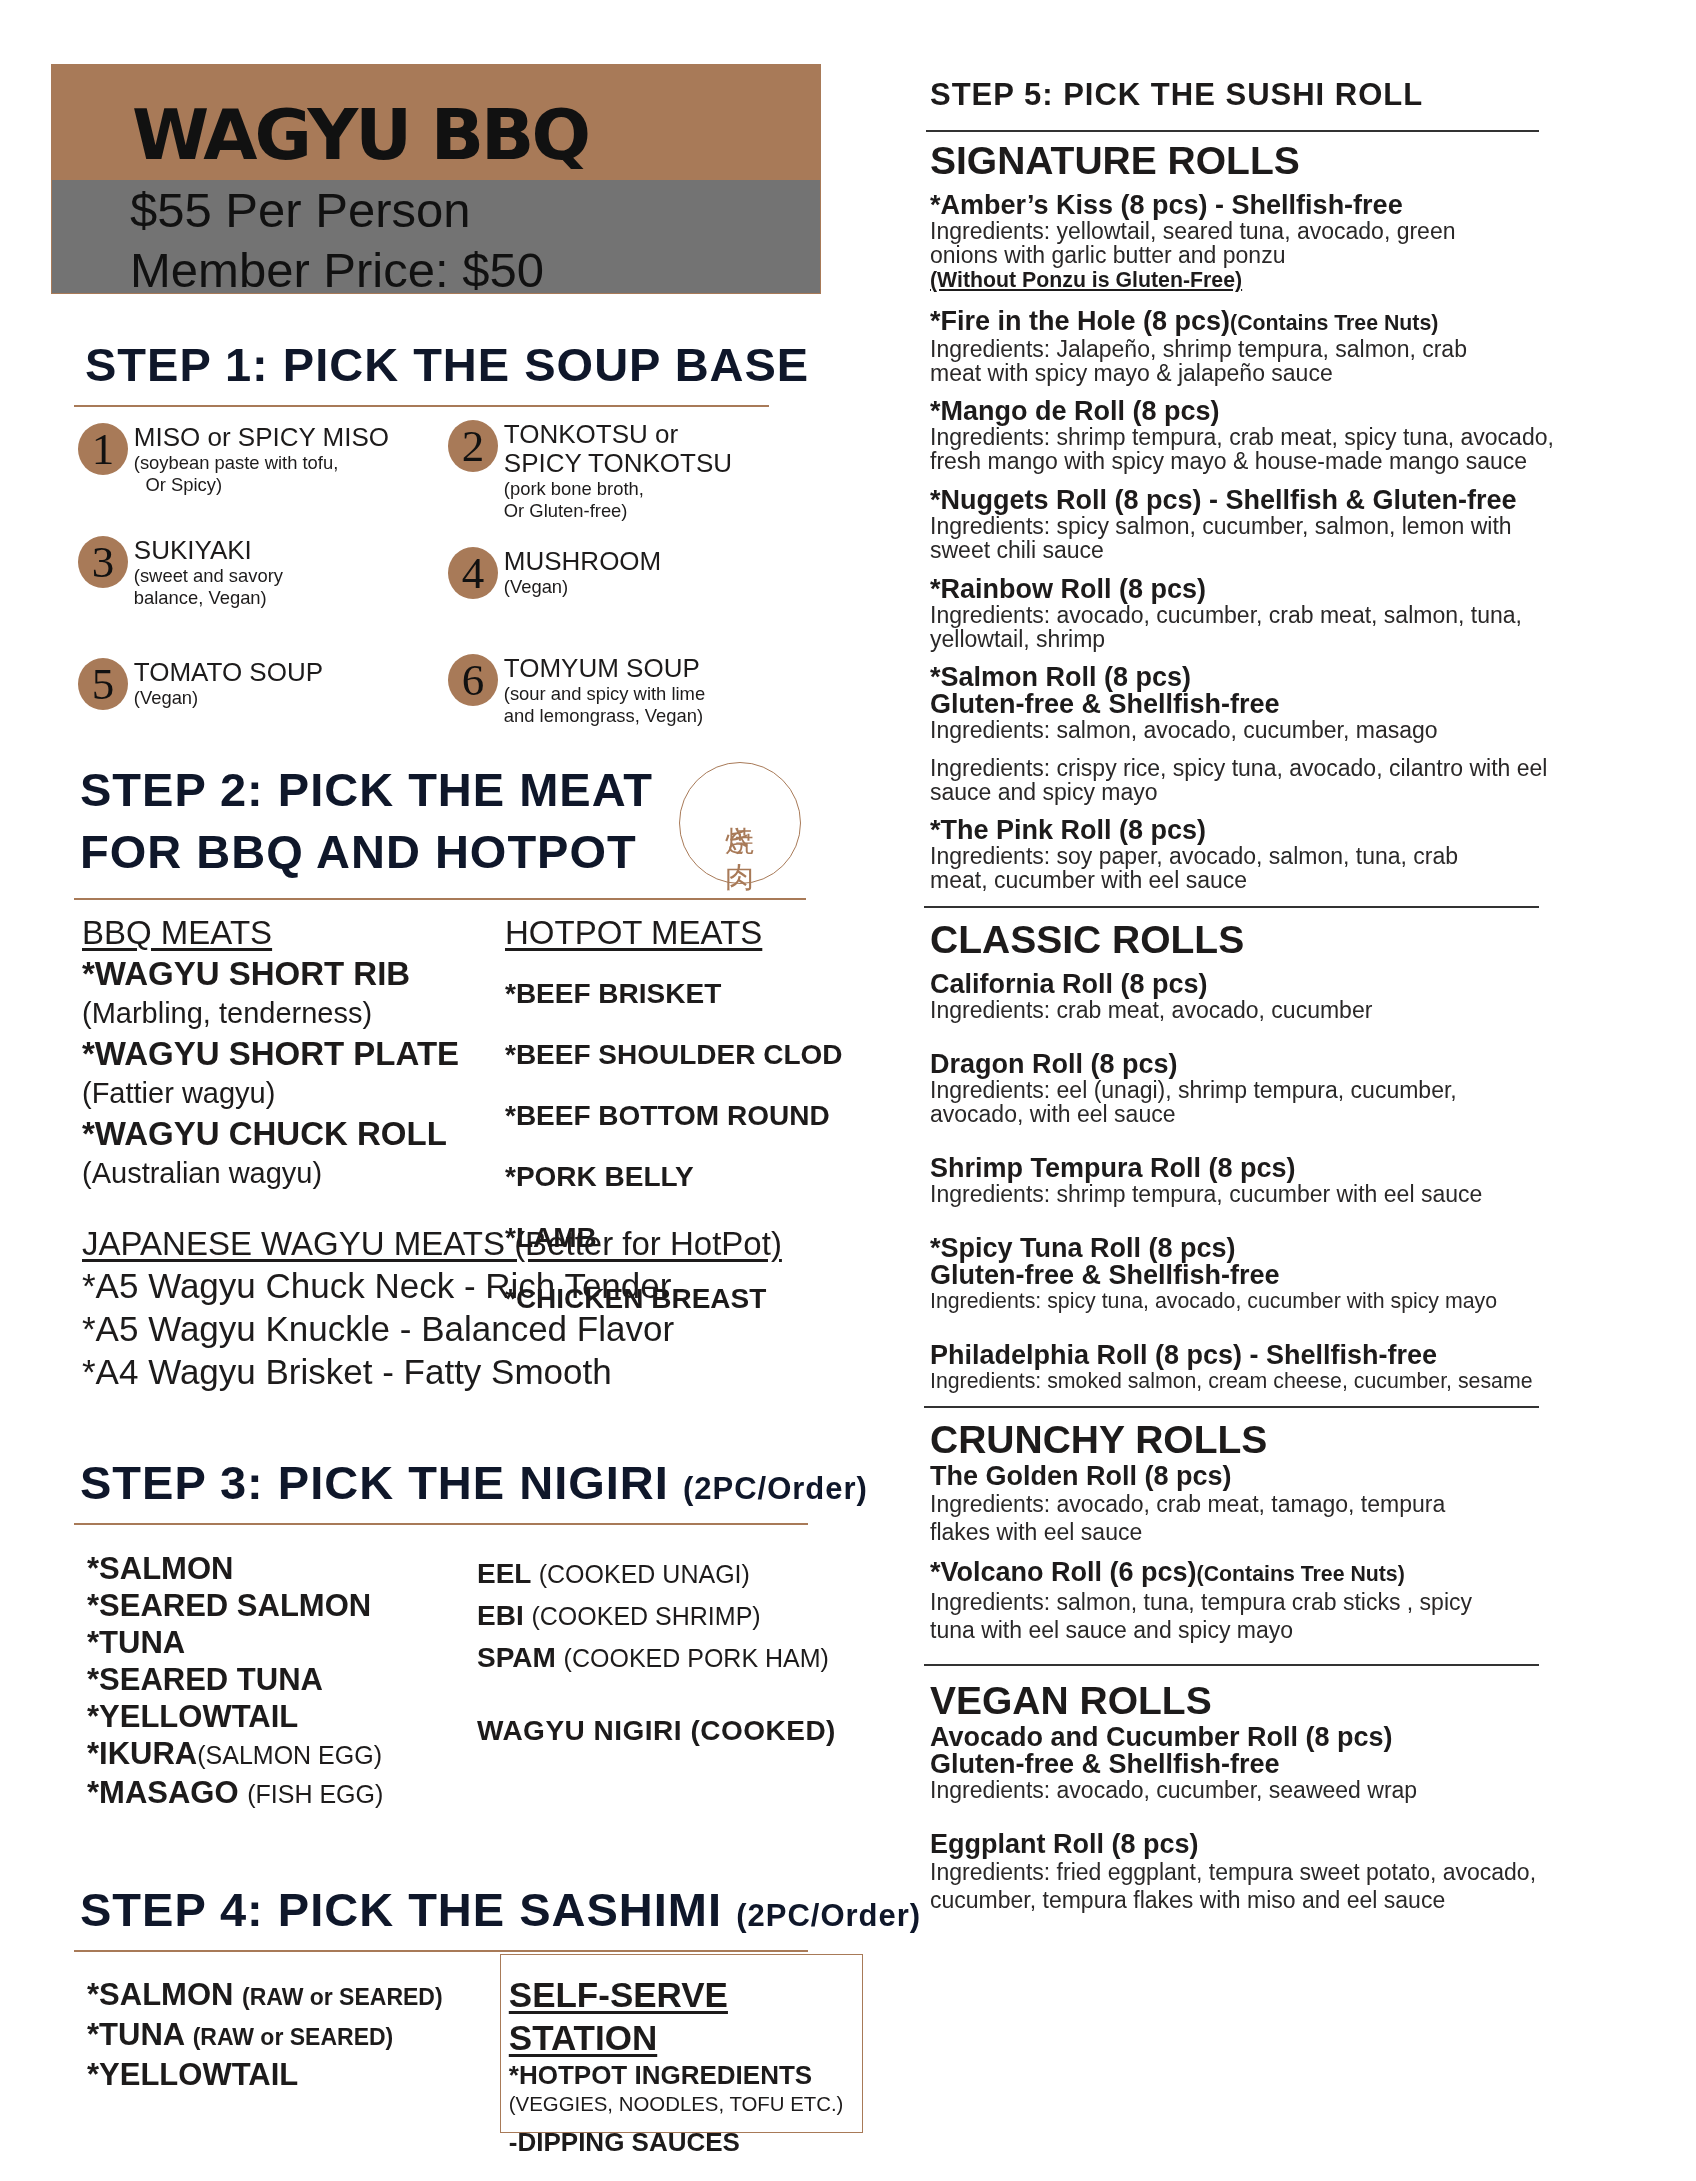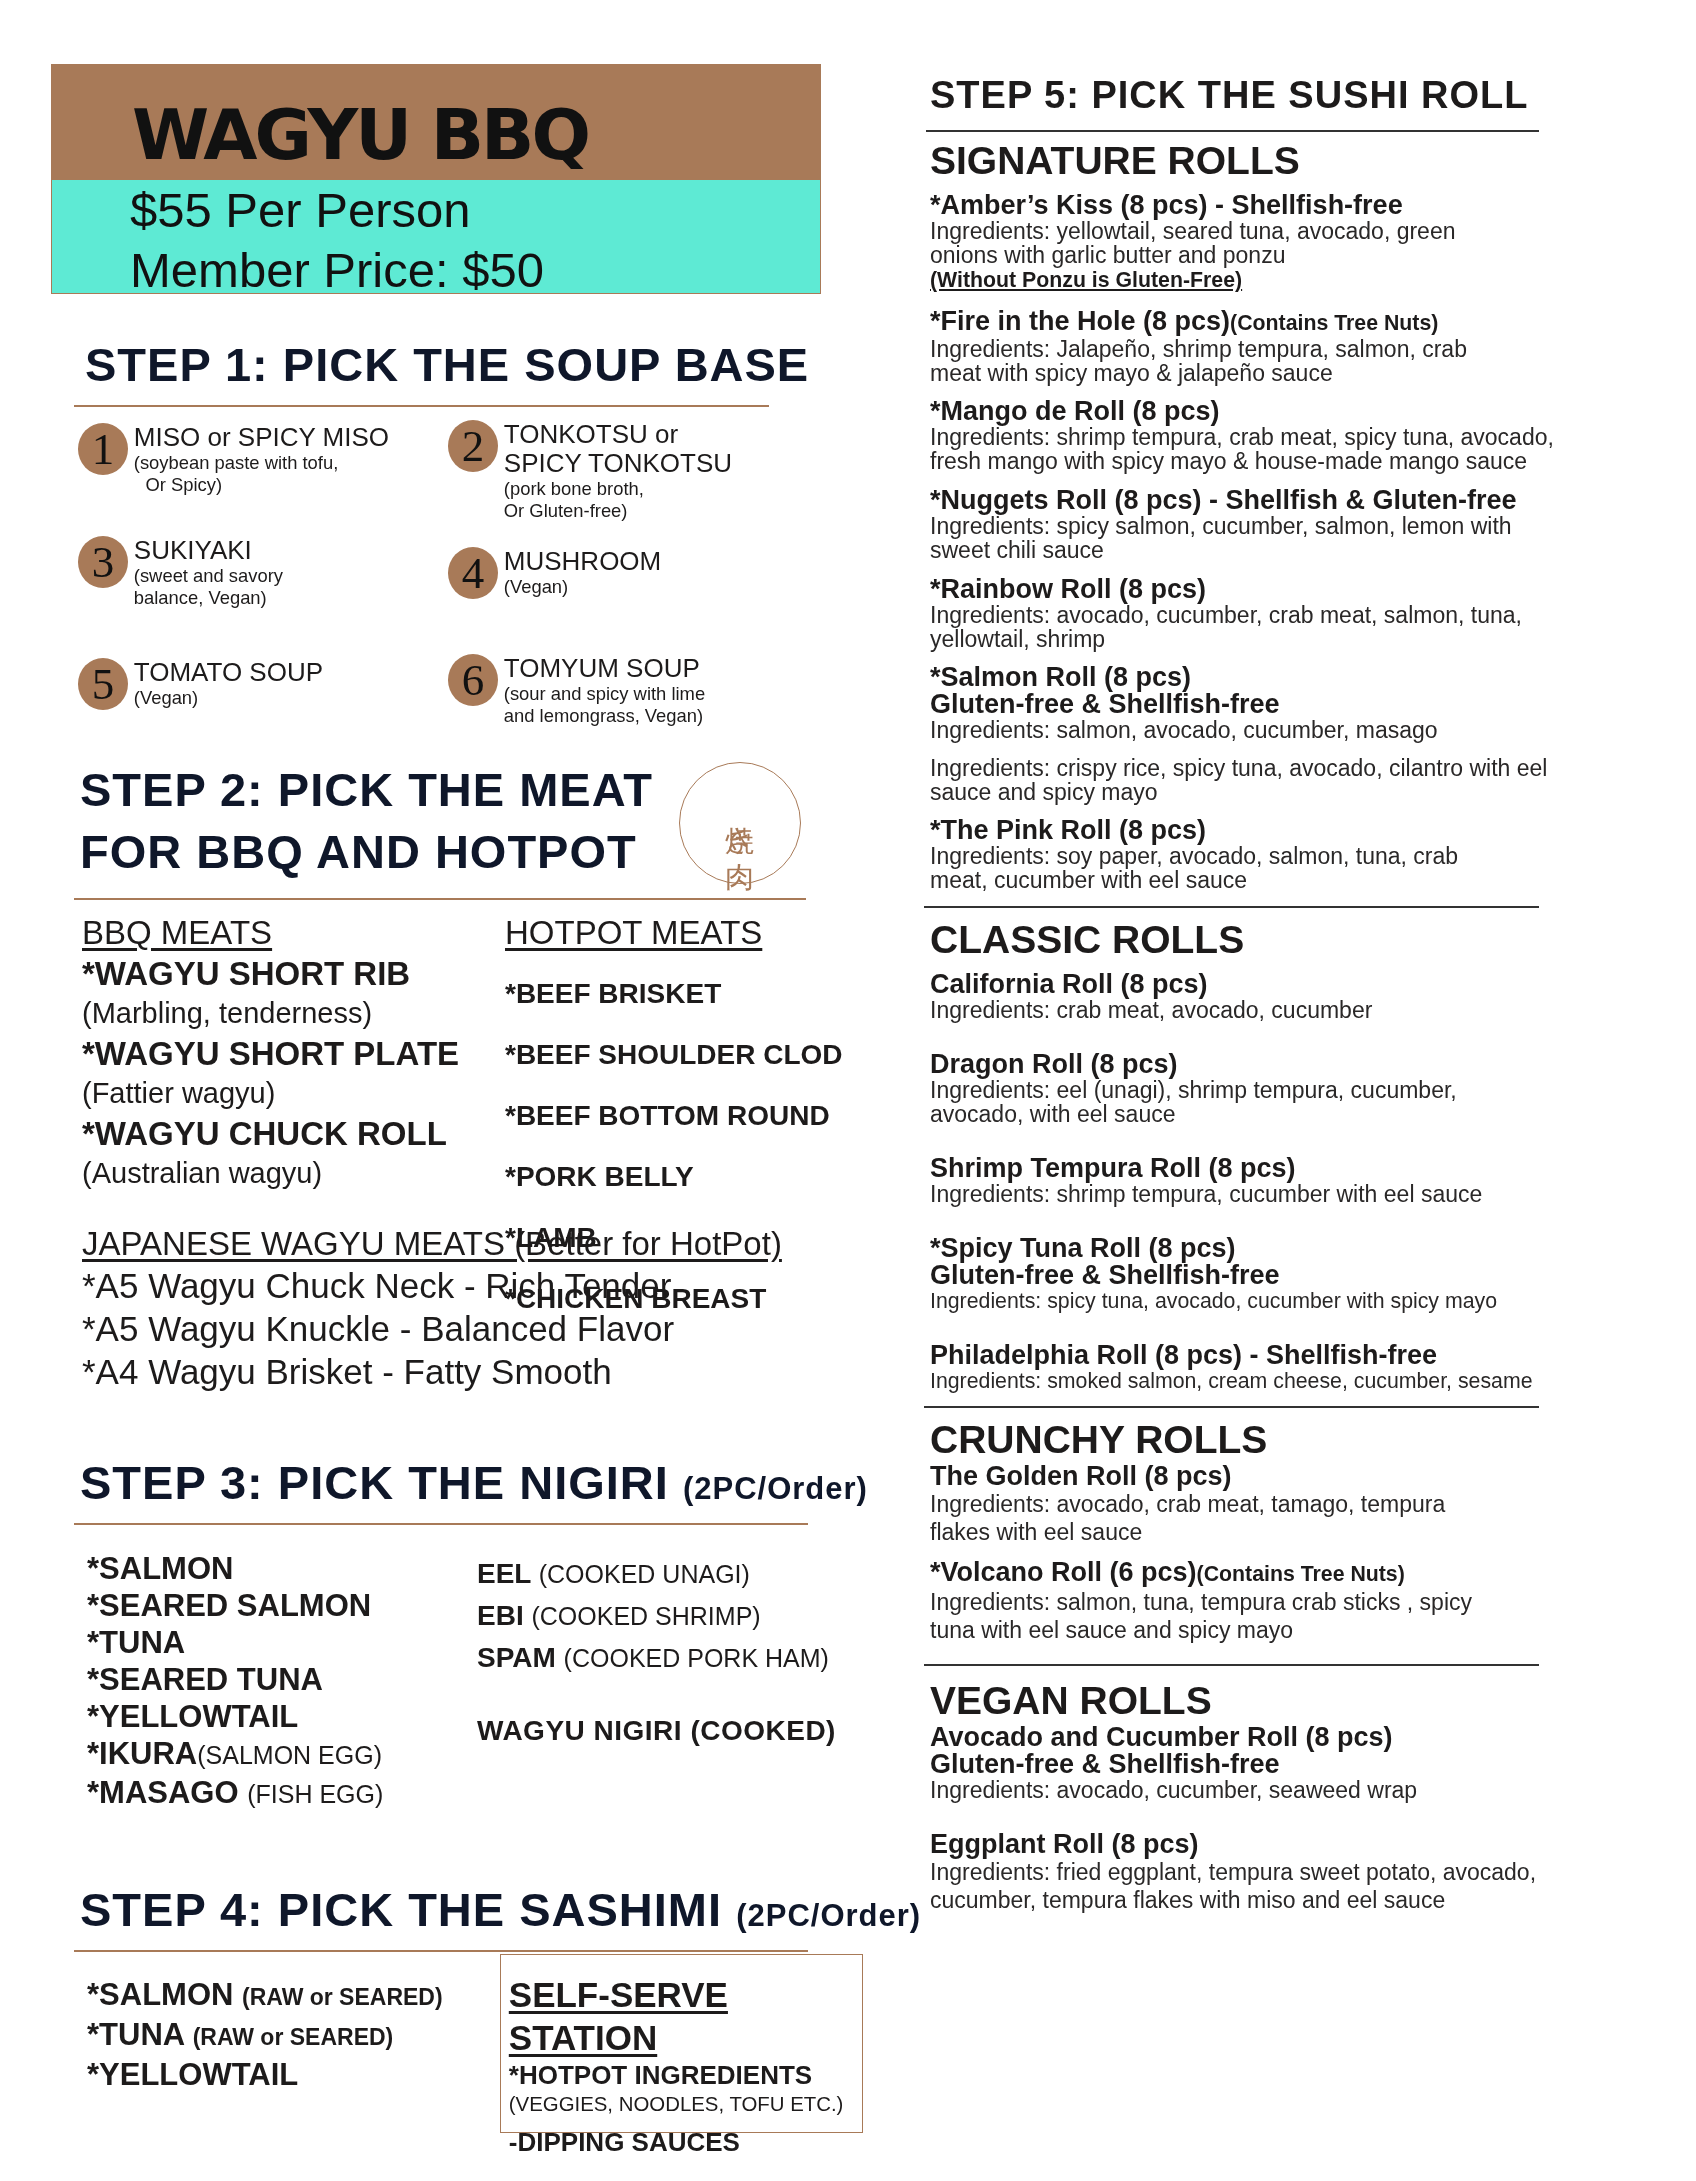--- a/index.html
+++ b/index.html
@@ -1,21 +1,21 @@
 <!DOCTYPE html>
 <html><head>
 <meta charset="utf-8">
 <style>
   * { box-sizing: border-box; margin: 0; padding: 0; }
   html, body { width: 1696px; height: 2181px; background: #ffffff; }
   body { position: relative; font-family: "Liberation Sans", "DejaVu Sans", sans-serif; color: #1d1b1b; overflow: hidden; }
   .abs { position: absolute; }
 
   
-  .header-box { left: 51px; top: 64px; width: 770px; height: 230px; border: 1.9px solid #a87a58; background: #5eead4; }
+  .header-box { left: 51px; top: 64px; width: 770px; height: 230px; border: 1.9px solid #a87a58; background: #737373; }
   .header-band { position: absolute; left: 0; top: 0; right: 0; height: 115px; background: #a87a58; }
   .header-title { position: absolute; left: 80px; top: 29px; font-family: "DejaVu Sans", sans-serif; font-weight: 900; font-size: 70px; letter-spacing: -2.9px; color: #111; }
   .header-price { position: absolute; left: 78px; top: 115px; font-size: 49px; color: #111; line-height: 60px; }
 
   .step-title { font-size: 47px; font-weight: bold; letter-spacing: 1px; color: #0f172a; line-height: 58px; }
   .step-title .sub { font-size: 31px; }
   .rule-brown { height: 1.9px; background: #a87a58; }
   .rule-dark { height: 1.9px; background: #333; }
 
   
@@ -36,21 +36,21 @@
   .jp-item { font-size: 35px; line-height: 43px; }
 
   .nig { font-size: 31px; font-weight: bold; line-height: 37px; }
   .nig .note { font-weight: normal; font-size: 25px; }
 
   .ss-box { border: 1.9px solid #a87a58; }
   .ss-head { font-size: 35px; font-weight: bold; text-decoration: underline; text-underline-offset: 3.9px; line-height: 43px; }
   .ss-item { font-size: 26px; font-weight: bold; line-height: 33px; }
   .ss-note { font-size: 20.4px; line-height: 25px; }
 
-  .r-step { font-size: 38px; font-weight: bold; line-height: 54px; letter-spacing: 1px; }
+  .r-step { font-size: 31px; font-weight: bold; line-height: 54px; letter-spacing: 1px; }
   .r-sec { font-size: 39px; font-weight: bold; line-height: 47px; }
   .roll-name { font-size: 27px; font-weight: bold; line-height: 27px; }
   .roll-tag { font-size: 21.3px; font-weight: bold; }
   .roll-ing { font-size: 23px; line-height: 24px; color: #2a2828; }
   .roll-note { font-size: 21.3px; text-decoration: underline; line-height: 27px; font-weight: bold; }
   .roll { margin-bottom: 13.6px; }
 </style>
 </head>
 <body>
 

